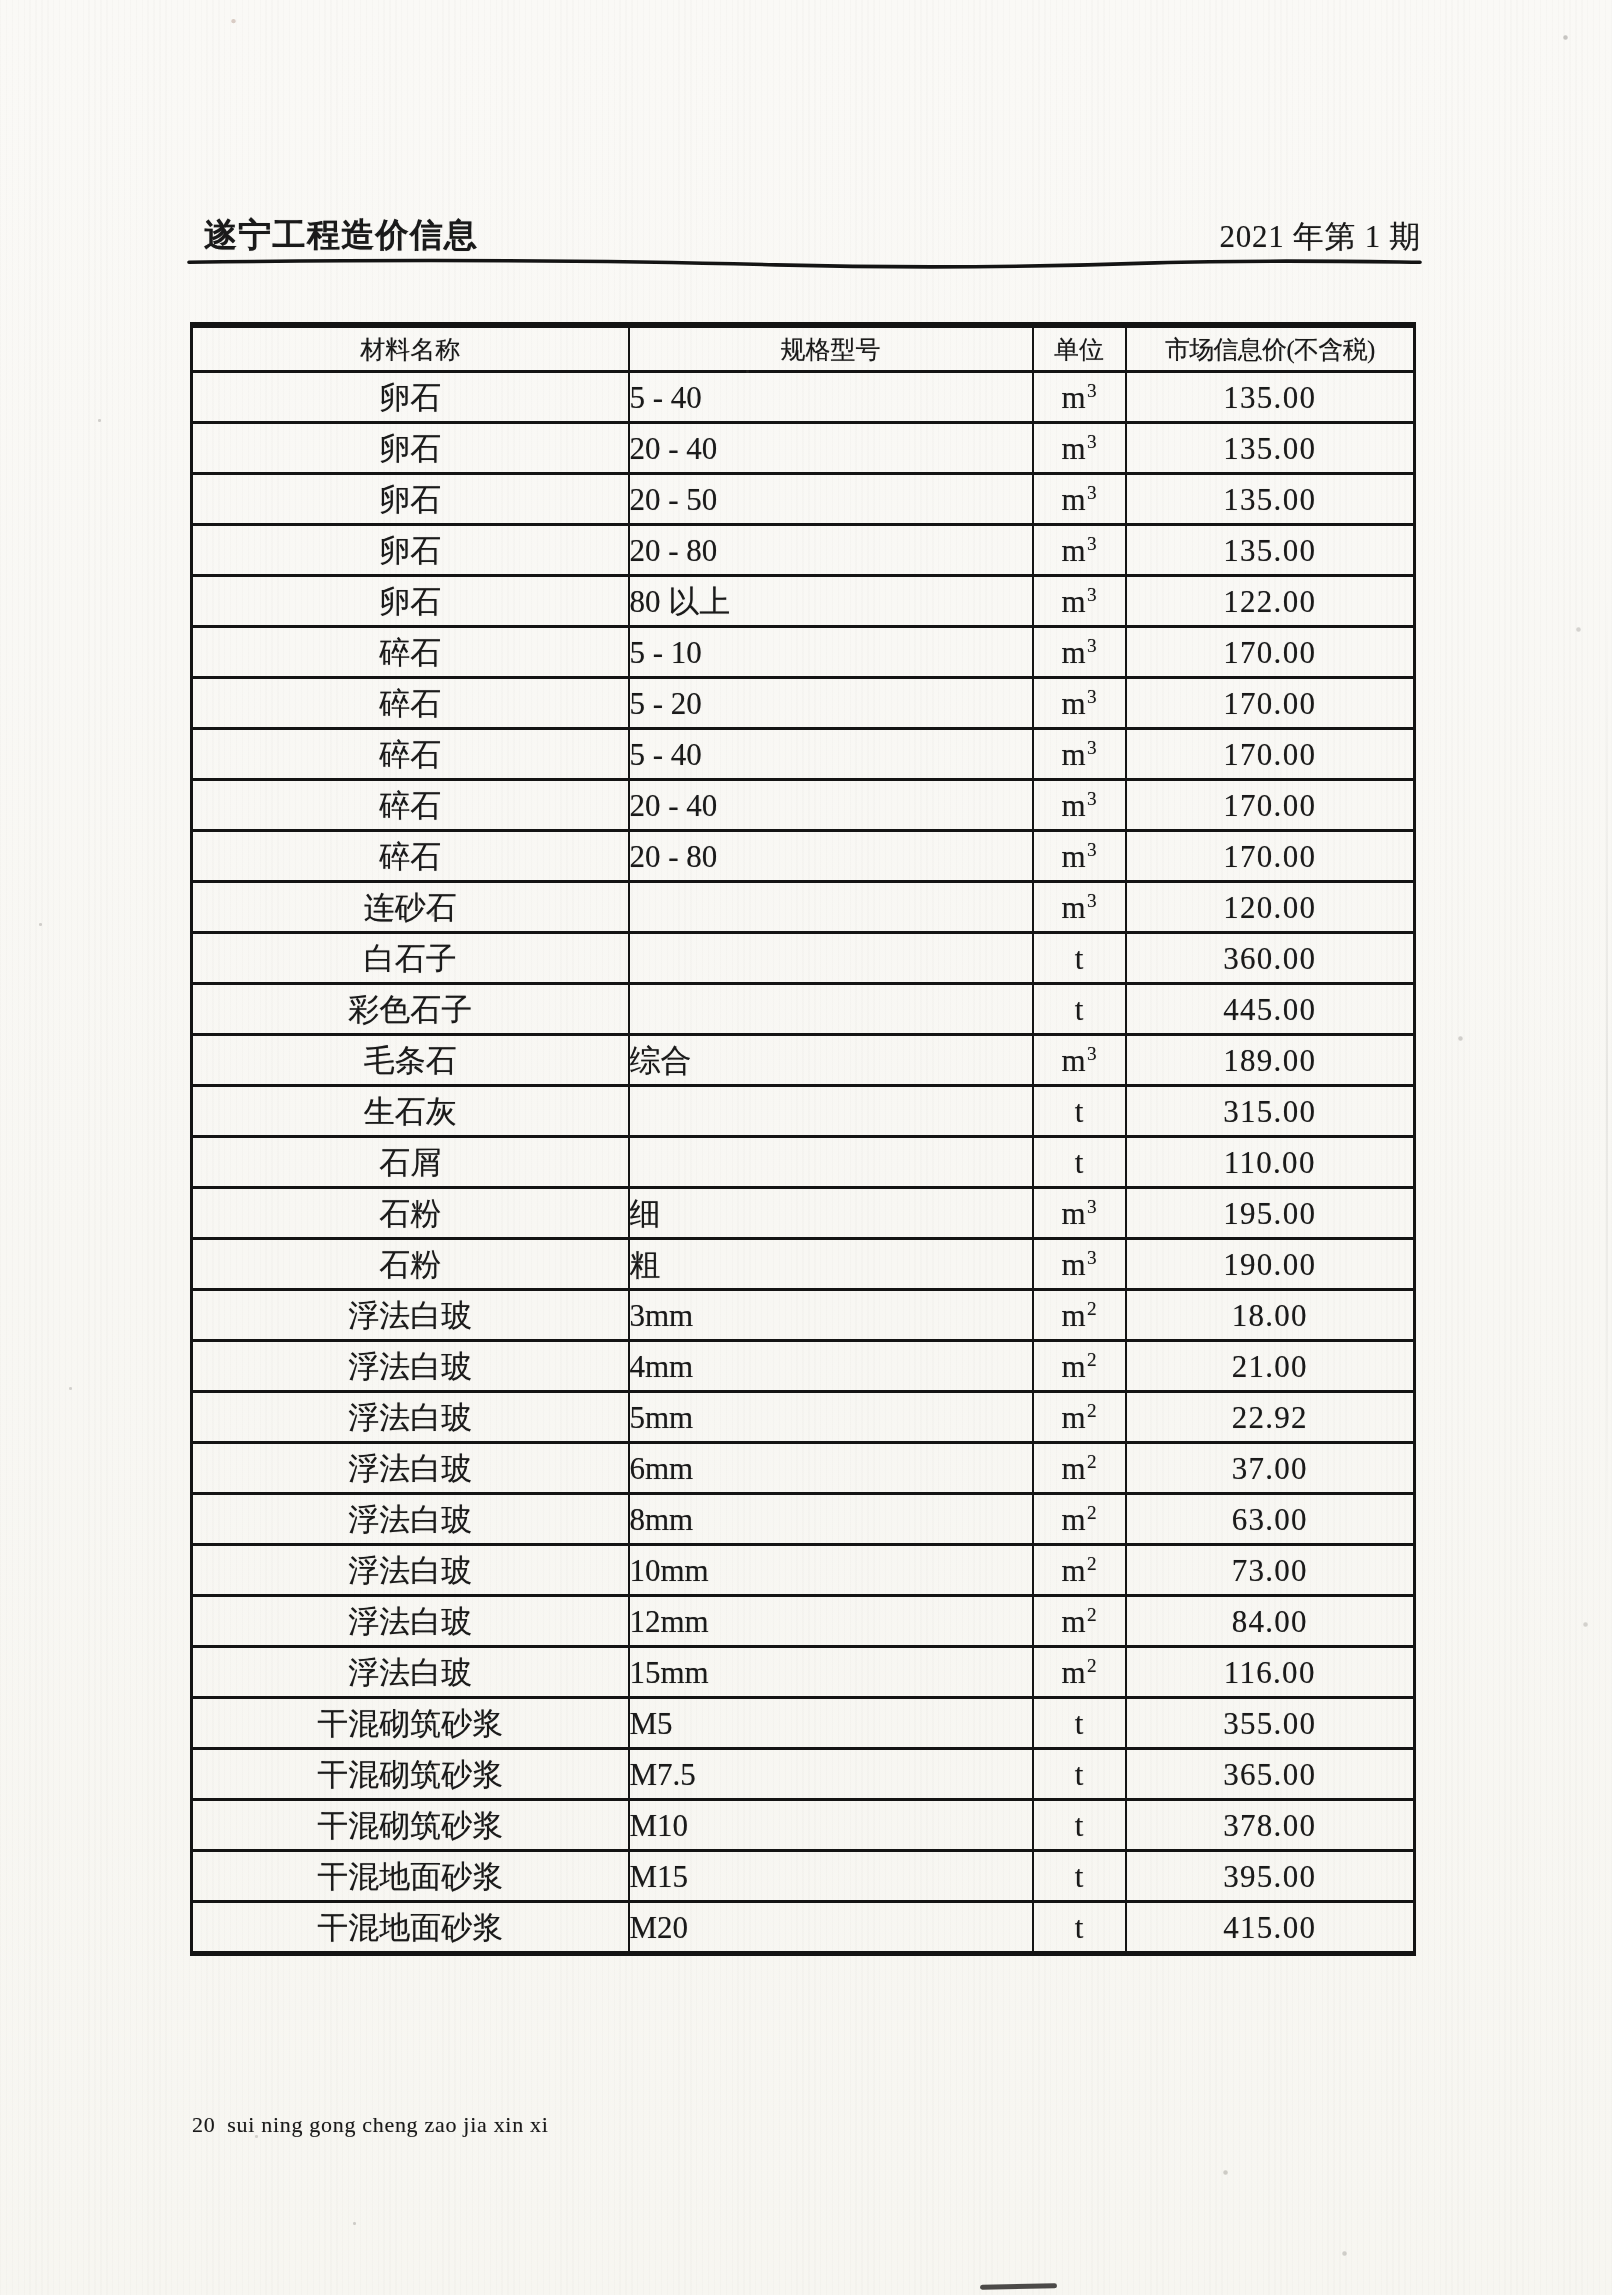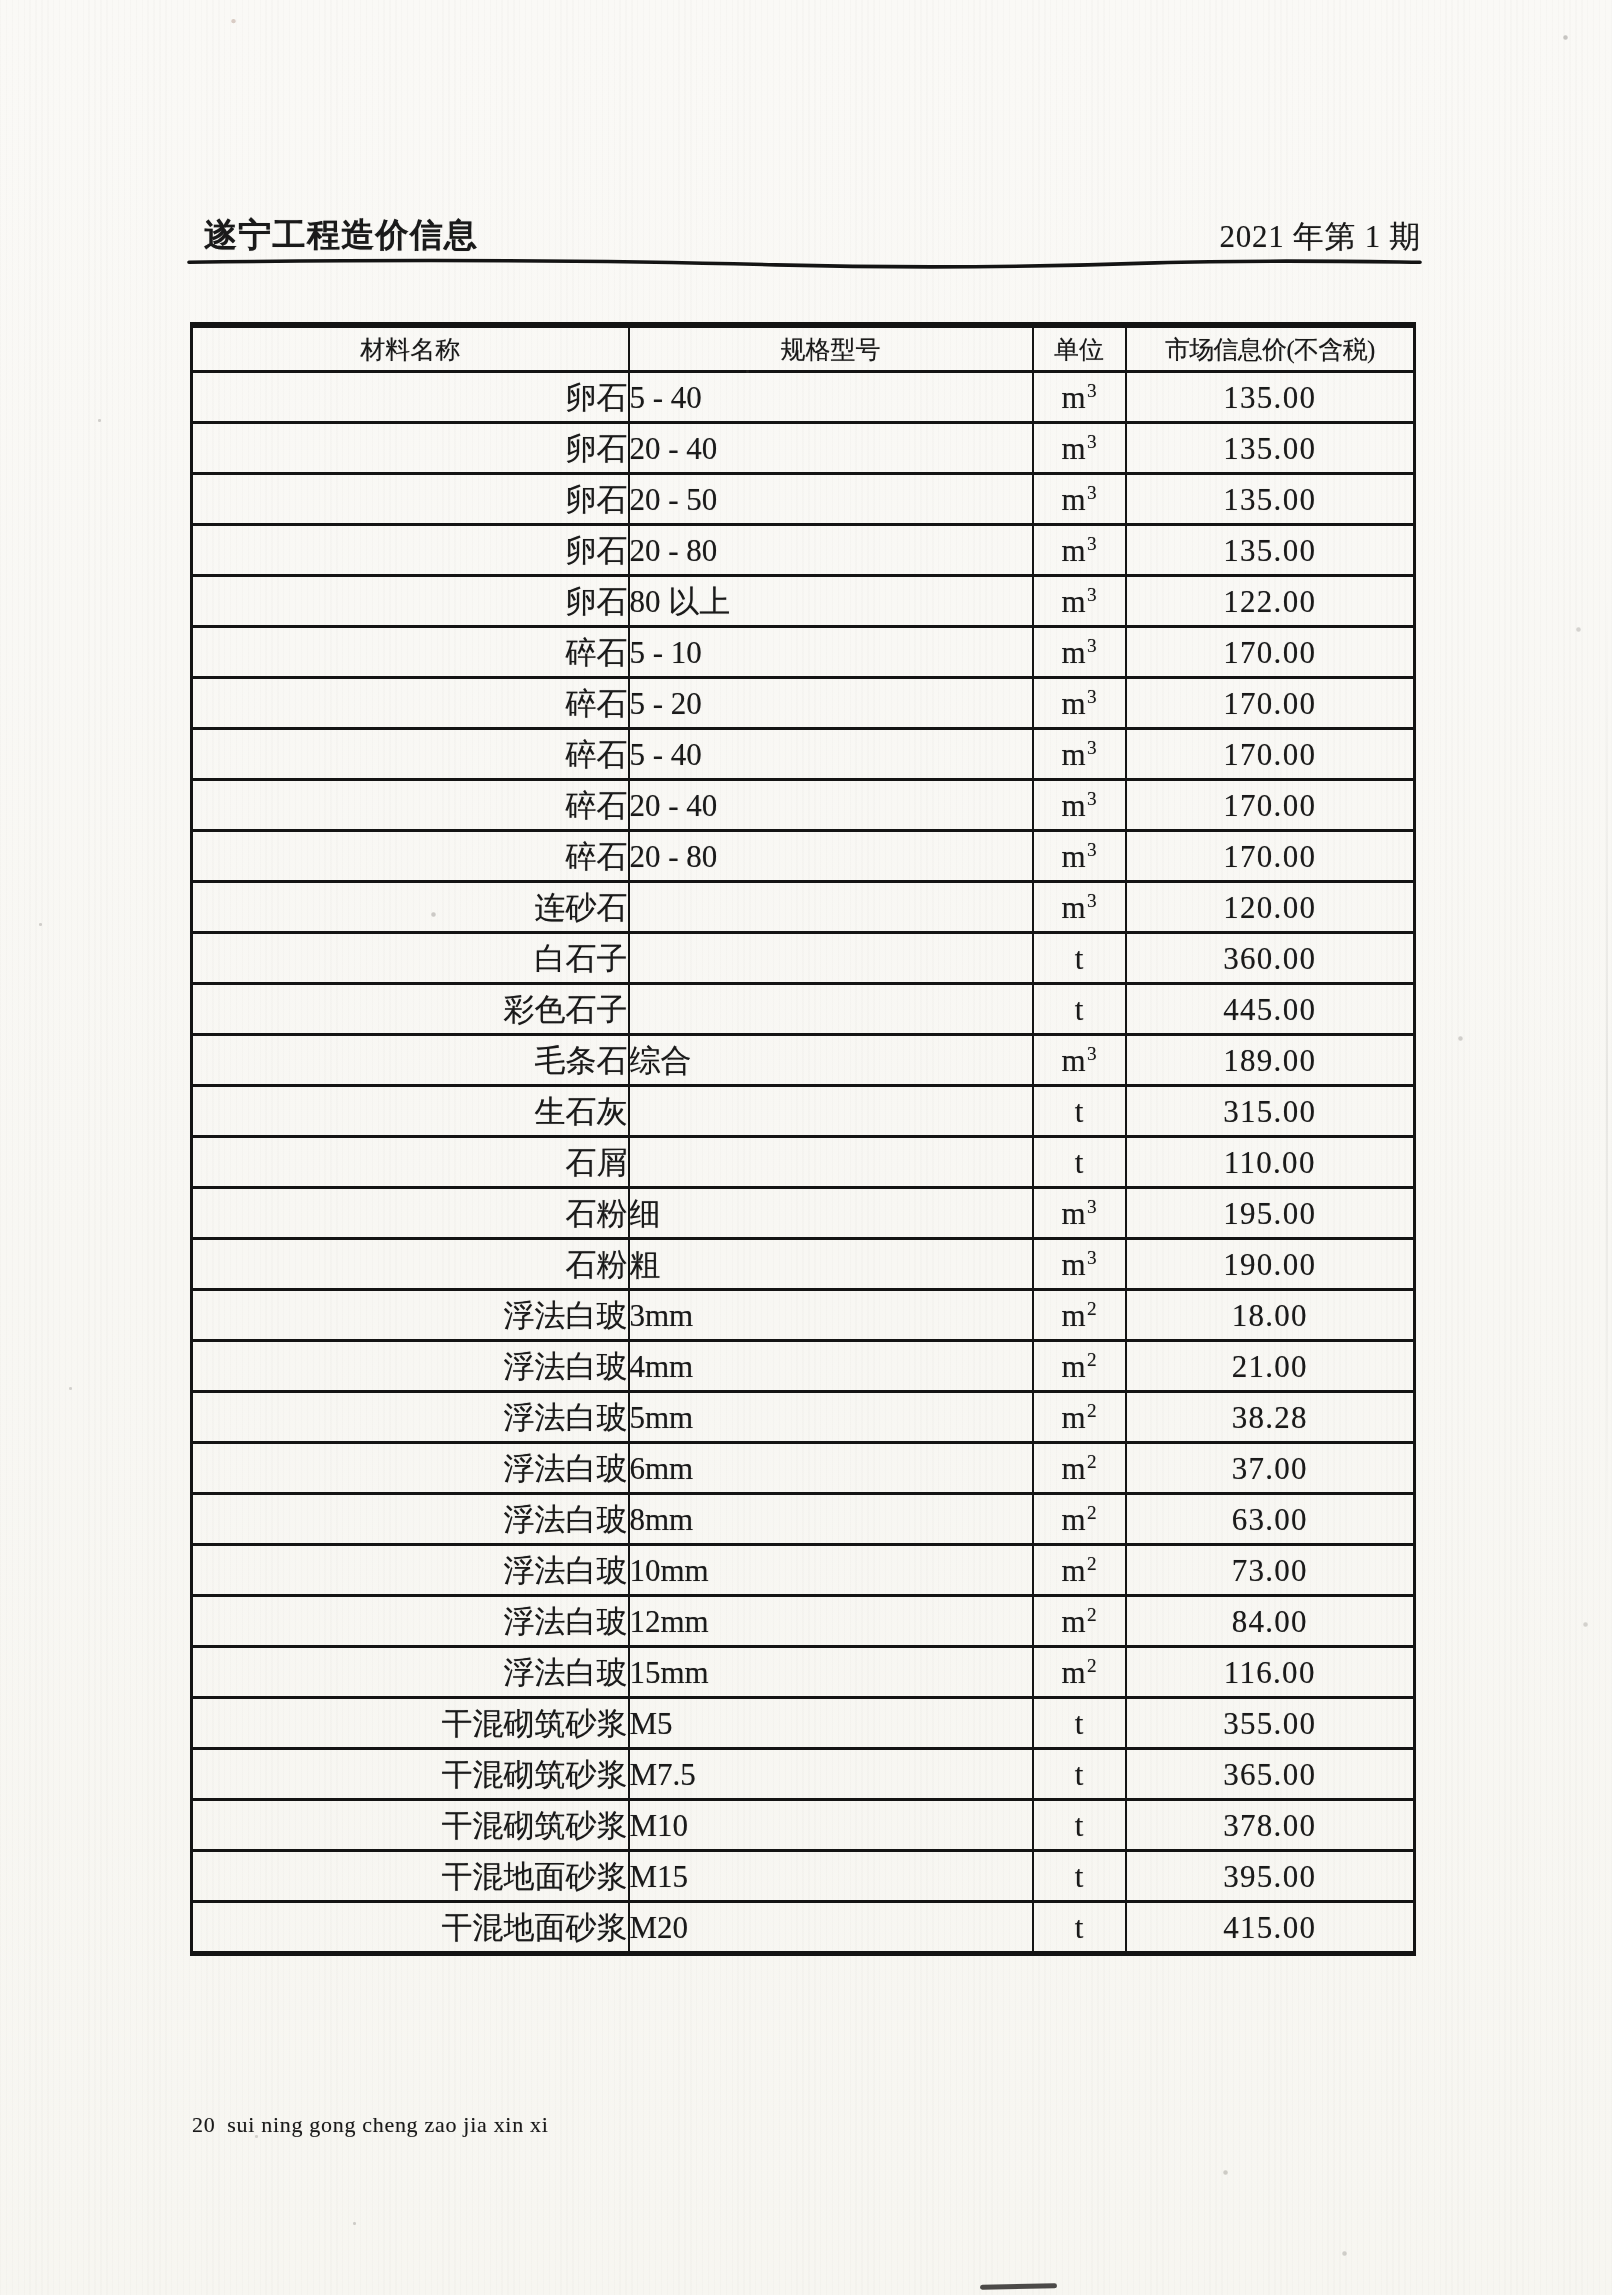--- a/index.html
+++ b/index.html
@@ -48,21 +48,21 @@
   }
   table.price-table th{
     height:42px;font-size:25px;font-weight:400;text-align:center;
     white-space:nowrap;padding:0;
   }
   th.th-price{font-size:28px;letter-spacing:-0.7px;}
   table.price-table td{
     height:48px;font-size:31px;line-height:1;vertical-align:middle;
     padding:0;white-space:nowrap;
   }
-  td.c-name{text-align:right;padding-left:15.7px;}
+  td.c-name{text-align:center;padding-left:15.7px;}
   td.c-spec{text-align:left;padding-left:14.4px;}
   td.c-unit{text-align:center;font-size:29px;}
   td.c-unit .usup{font-size:0.62em;vertical-align:0.55em;margin-left:1.3px;display:inline-block;}
   td.c-price{text-align:center;letter-spacing:1.3px;}
   
   .page-footer{
     position:absolute;left:192px;top:2112px;
     font-size:22px;letter-spacing:0.7px;
     text-shadow:0 0 0.7px rgba(25,25,25,.4);
   }
@@ -242,21 +242,21 @@
         <tr>
       <td class="c-name">浮法白玻</td>
       <td class="c-spec">4mm</td>
       <td class="c-unit"><span>m</span><span class="usup">2</span></td>
       <td class="c-price">21.00</td>
     </tr>
         <tr>
       <td class="c-name">浮法白玻</td>
       <td class="c-spec">5mm</td>
       <td class="c-unit"><span>m</span><span class="usup">2</span></td>
-      <td class="c-price">38.28</td>
+      <td class="c-price">22.92</td>
     </tr>
         <tr>
       <td class="c-name">浮法白玻</td>
       <td class="c-spec">6mm</td>
       <td class="c-unit"><span>m</span><span class="usup">2</span></td>
       <td class="c-price">37.00</td>
     </tr>
         <tr>
       <td class="c-name">浮法白玻</td>
       <td class="c-spec">8mm</td>

